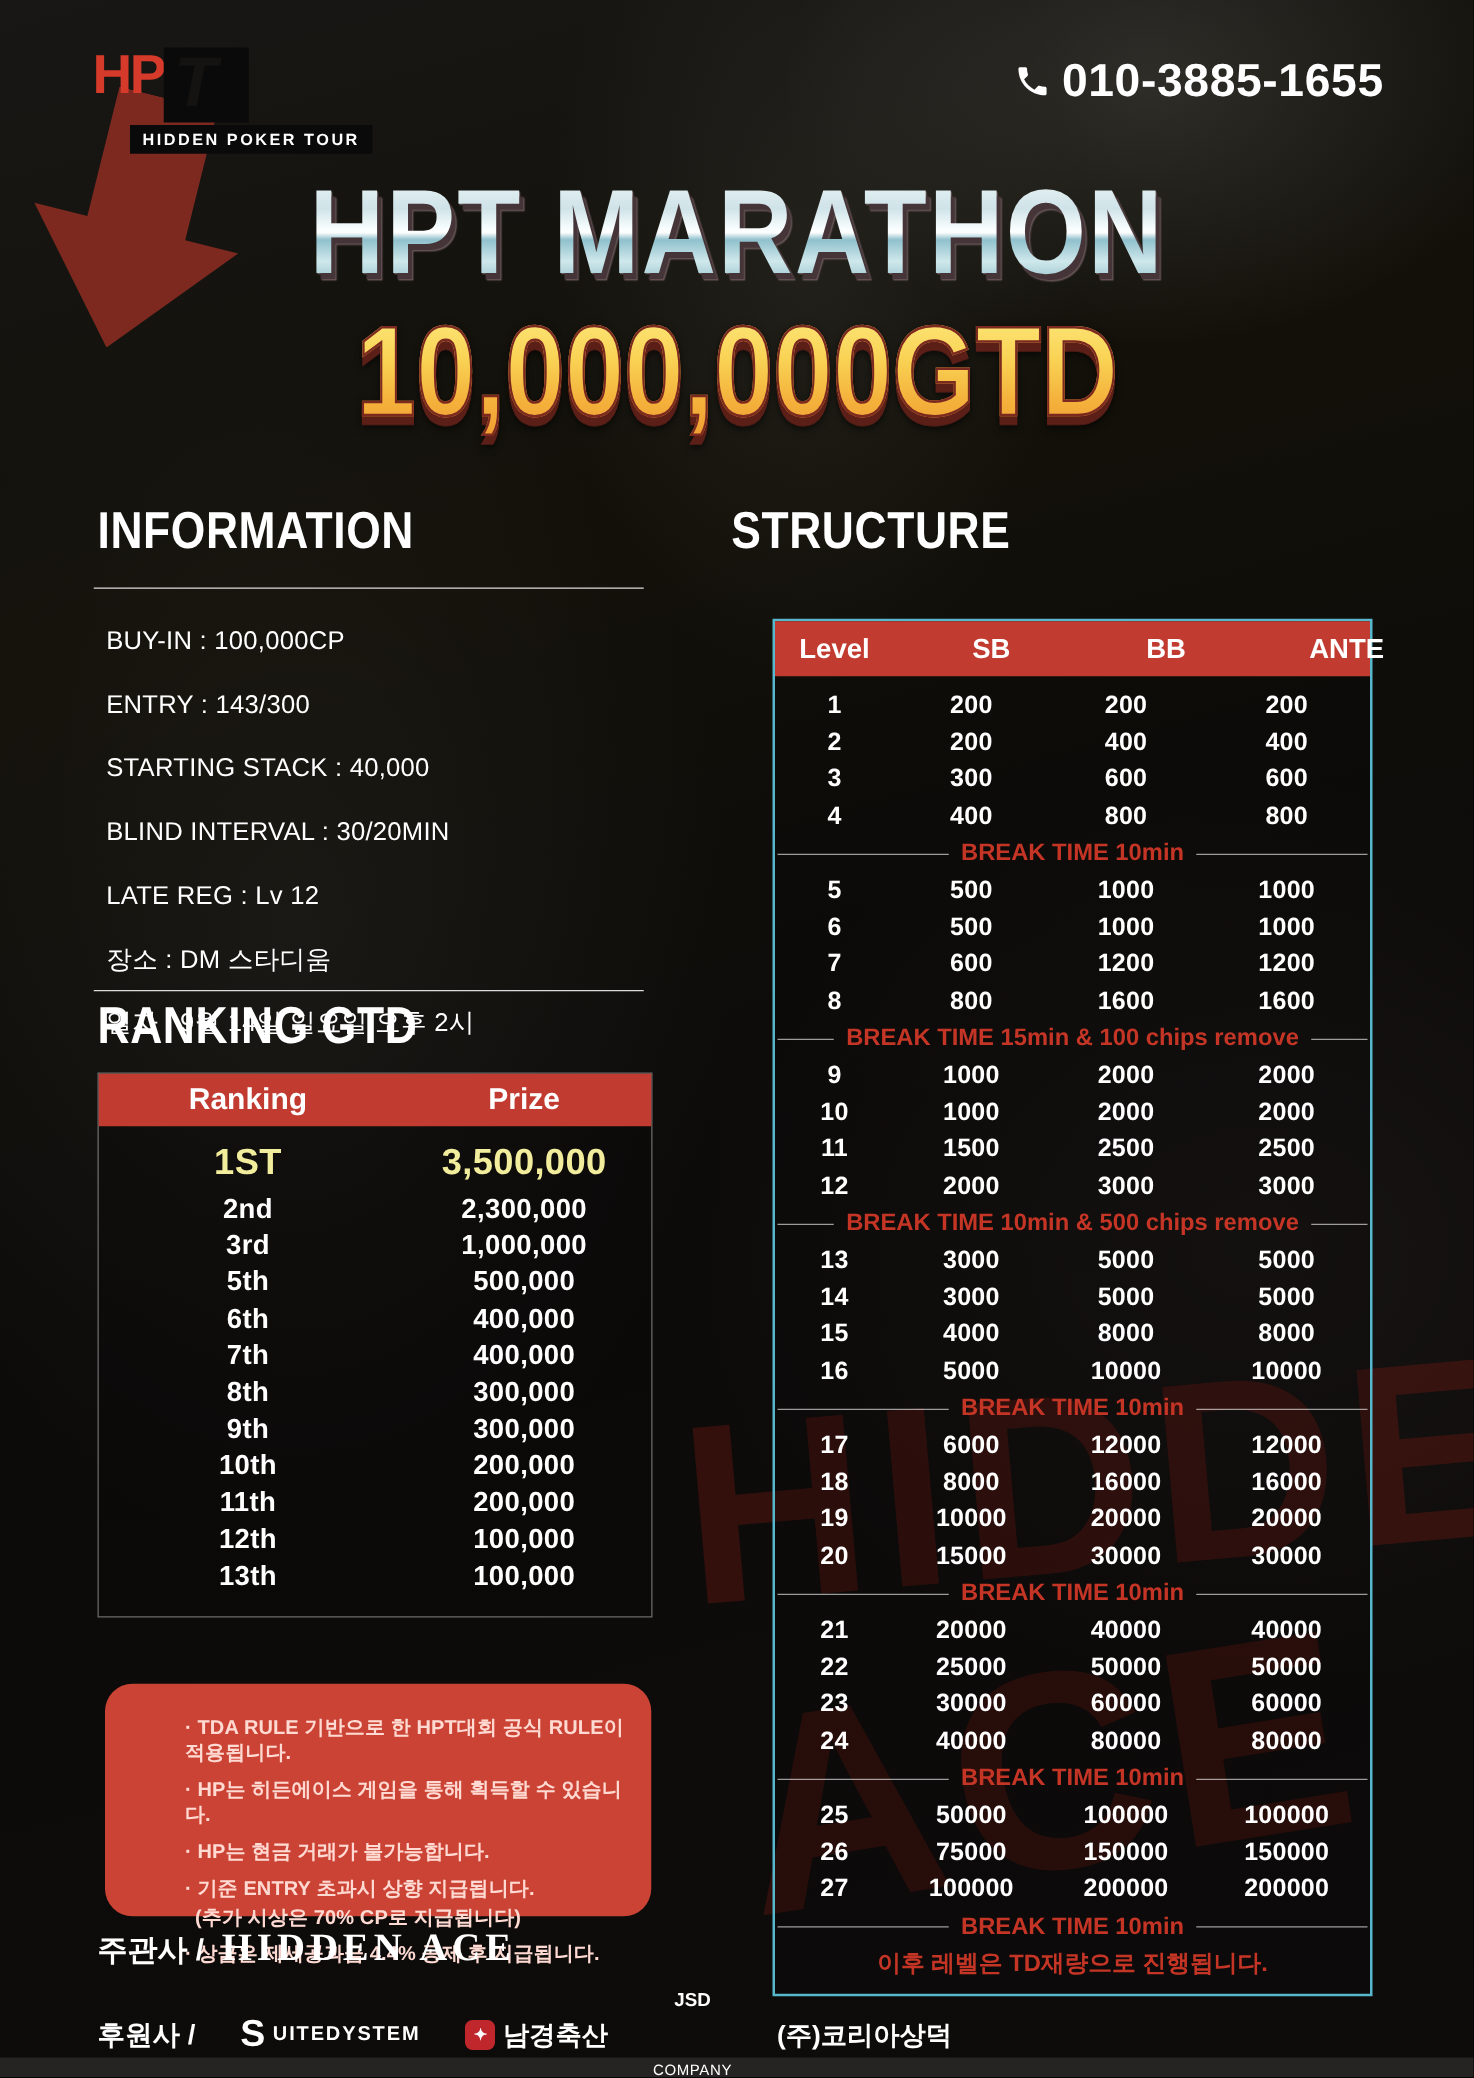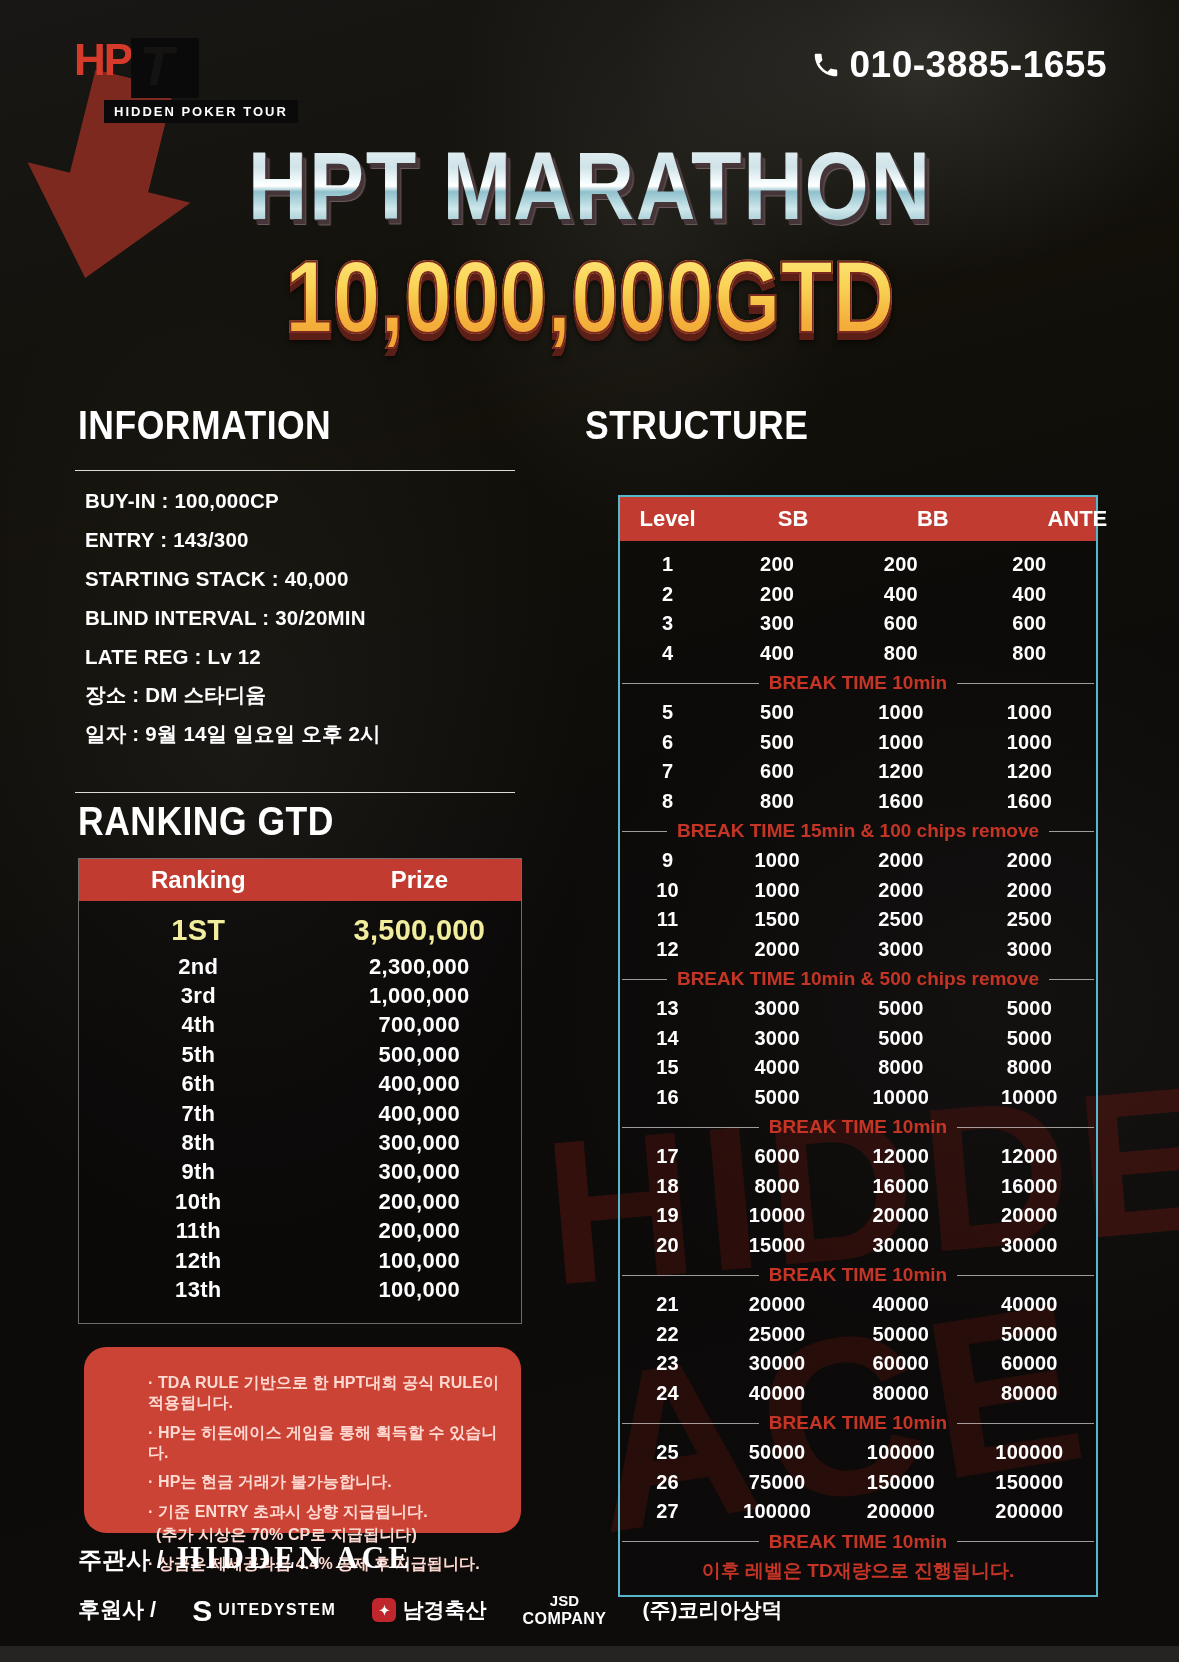--- a/index.html
+++ b/index.html
@@ -60,21 +60,21 @@
     transform:scale(0.96,1.12);transform-origin:left top;line-height:1;}
   #h-info{left:78px;top:404px;}
   #h-structure{left:585px;top:404px;}
   #h-ranking{left:78px;top:800px;}
   .hr{position:absolute;height:1px;background:rgba(255,255,255,0.85);}
   #hr1{left:75px;top:470px;width:440px;}
   #hr2{left:75px;top:792px;width:440px;}
 
   
   #info-list{position:absolute;left:85px;top:482px;display:flex;flex-direction:column;}
-  #info-list .info-item{font-size:20.5px;font-weight:700;height:38.8px;display:flex;align-items:center;letter-spacing:0.2px;}
+  #info-list .info-item{font-size:20.5px;font-weight:400;height:38.8px;display:flex;align-items:center;letter-spacing:0.2px;margin-top:12px;}
 
   
   #ranking-table{position:absolute;left:78px;top:858px;width:442px;border:1px solid rgba(255,255,255,0.4);
     background:rgba(5,4,4,0.25);}
   #ranking-head{display:grid;grid-template-columns:54% 46%;background:#c23b30;height:42px;align-items:center;}
   #ranking-head .cell{text-align:center;font-size:24px;font-weight:700;}
   #ranking-body{padding:7px 0 18px 0;}
   .rank-row{display:grid;grid-template-columns:54% 46%;height:29.4px;align-items:center;}
   .rank-row span{text-align:center;font-size:22px;font-weight:700;letter-spacing:0.3px;}
   .rank-row.highlight{height:44px;}
@@ -93,21 +93,21 @@
   #sponsors{position:absolute;left:78px;top:1593px;display:flex;align-items:center;gap:36px;}
   #sponsors .lab{font-size:22px;font-weight:800;}
   .sp{display:flex;align-items:center;gap:6px;}
   .sp .big-s{font-size:30px;font-weight:900;line-height:0.9;}
   .sp .stack{display:flex;flex-direction:row;font-size:16px;font-weight:800;letter-spacing:1.5px;line-height:1.15;}
   .nk-icon{width:24px;height:24px;background:#c0272d;border-radius:6px;display:flex;align-items:center;justify-content:center;
     color:#fff;font-size:13px;font-weight:900;}
   .sp .nk-name{font-size:21px;font-weight:800;}
   .sp .jsd{display:flex;flex-direction:column;align-items:center;line-height:1.1;}
   .sp .jsd .l1{font-size:15px;font-weight:800;}
-  .sp .jsd .l2{font-size:16px;font-weight:700;letter-spacing:0.5px;}
+  .sp .jsd .l2{font-size:12px;font-weight:400;letter-spacing:0.5px;margin-top:40px;}
   .sp .plain{font-size:21px;font-weight:800;}
 
   
   #structure-table{position:absolute;left:618px;top:495px;width:480px;height:1102px;
     border:2px solid #57b7cd;box-sizing:border-box;background:rgba(5,4,4,0.18);}
   #structure-head{display:grid;grid-template-columns:20% 26% 26% 28%;background:#c23b30;height:44px;align-items:center;gap:16px;}
   #structure-head .cell{text-align:center;font-size:22px;font-weight:700;}
   #structure-body{padding-top:9px;}
   .s-row{display:grid;grid-template-columns:20% 26% 26% 28%;height:29.5px;align-items:center;}
   .s-row span{text-align:center;font-size:20px;font-weight:700;letter-spacing:0.2px;}
@@ -177,24 +177,20 @@
         </div>
         <div class="rank-row">
           <span>2nd</span>
           <span>2,300,000</span>
         </div>
         <div class="rank-row">
           <span>3rd</span>
           <span>1,000,000</span>
         </div>
         <div class="rank-row">
-          <span>4th</span>
-          <span>700,000</span>
-        </div>
-        <div class="rank-row">
           <span>5th</span>
           <span>500,000</span>
         </div>
         <div class="rank-row">
           <span>6th</span>
           <span>400,000</span>
         </div>
         <div class="rank-row">
           <span>7th</span>
           <span>400,000</span>

